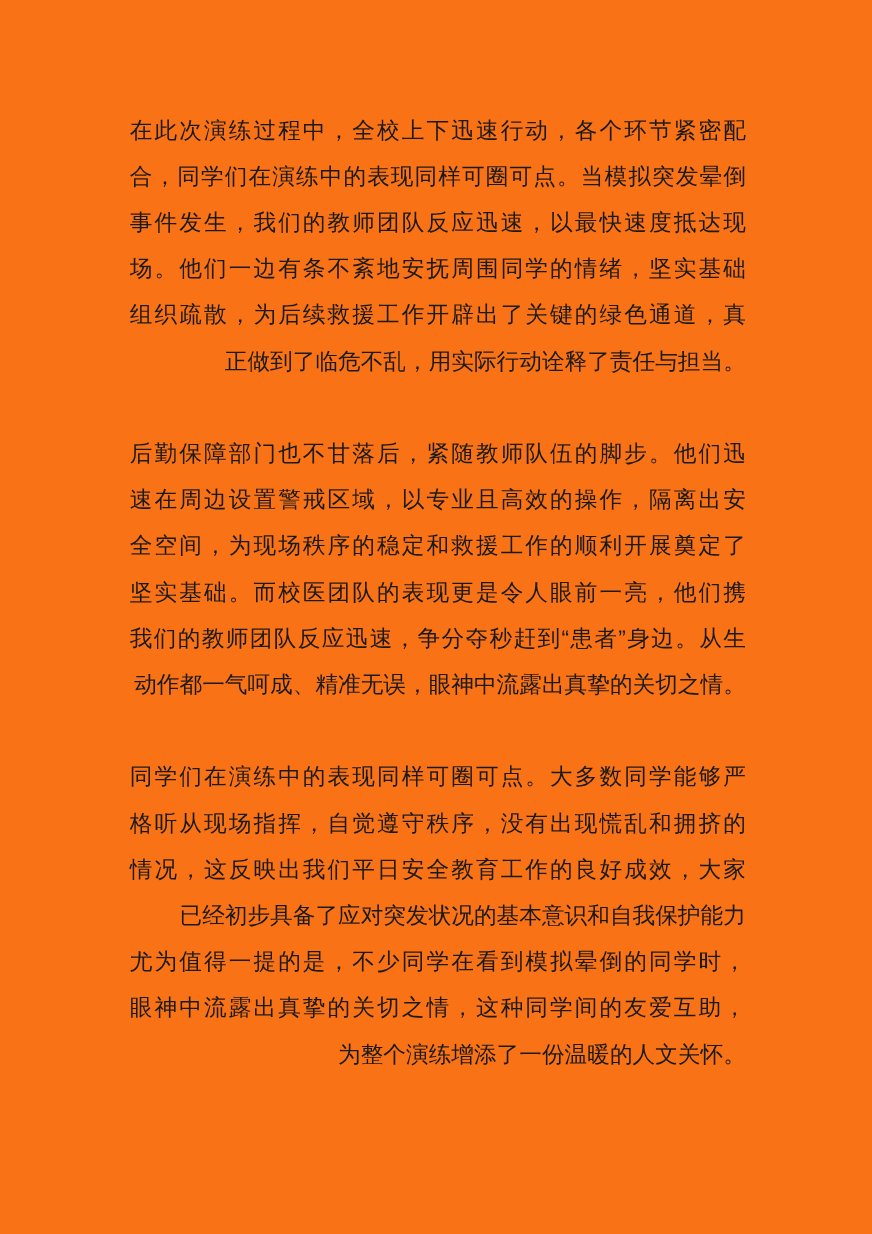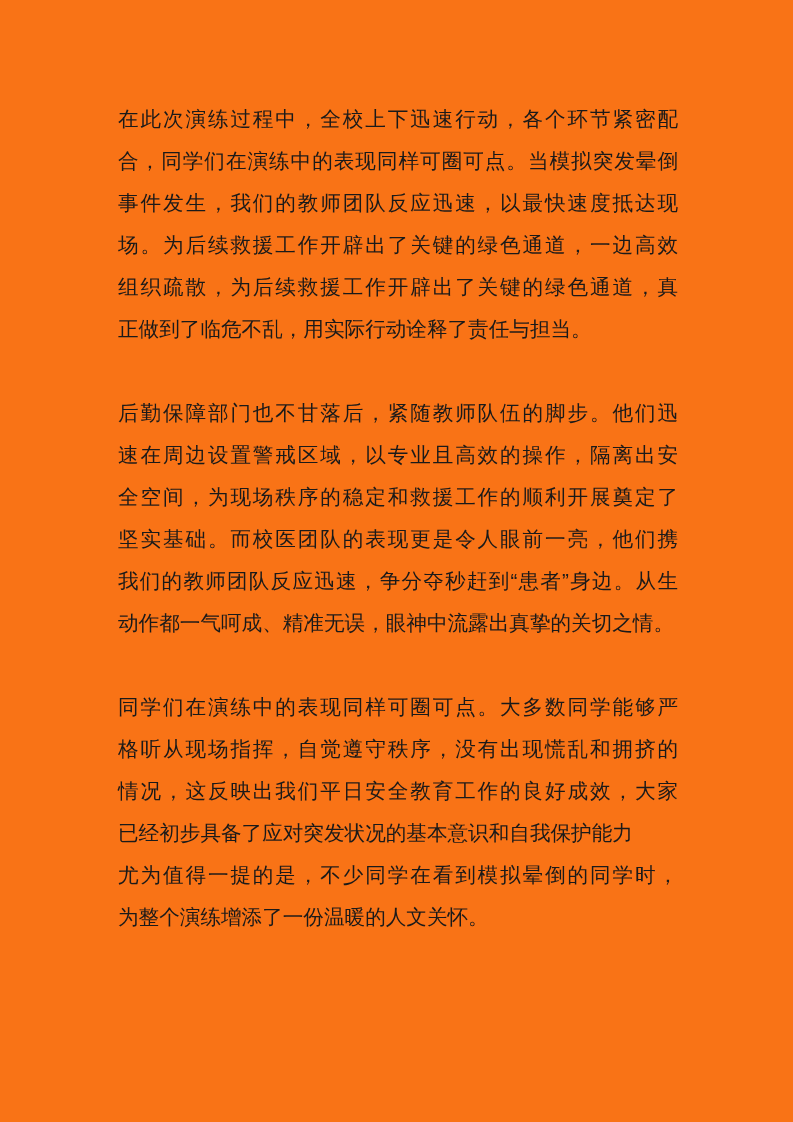--- a/index.html
+++ b/index.html
@@ -26,56 +26,57 @@
     width: 793px;
   }
   .paragraph {
     margin: 0 0 42px 0;
   }
   .line {
     font-size: 20.6px;
     line-height: 42px;
     height: 42px;
     letter-spacing: 0;
-    text-align: left;
+    text-align: right;
     font-weight: 400;
     -webkit-font-smoothing: antialiased;
   }
   .line.fill {
     text-align: justify;
     text-align-last: justify;
   }
 </style>
 </head>
 <body>
 
 <div class="page">
   <div class="content">
 
     <section class="paragraph">
       <div class="line fill">在此次演练过程中，全校上下迅速行动，各个环节紧密配</div>
       <div class="line fill">合，同学们在演练中的表现同样可圈可点。当模拟突发晕倒</div>
       <div class="line fill">事件发生，我们的教师团队反应迅速，以最快速度抵达现</div>
-      <div class="line fill">场。为后续救援工作开辟出了关键的绿色通道，一边高效</div>
+      <div class="line fill">场。他们一边有条不紊地安抚周围同学的情绪，坚实基础</div>
       <div class="line fill">组织疏散，为后续救援工作开辟出了关键的绿色通道，真</div>
       <div class="line">正做到了临危不乱，用实际行动诠释了责任与担当。</div>
     </section>
 
     <section class="paragraph">
       <div class="line fill">后勤保障部门也不甘落后，紧随教师队伍的脚步。他们迅</div>
       <div class="line fill">速在周边设置警戒区域，以专业且高效的操作，隔离出安</div>
       <div class="line fill">全空间，为现场秩序的稳定和救援工作的顺利开展奠定了</div>
       <div class="line fill">坚实基础。而校医团队的表现更是令人眼前一亮，他们携</div>
       <div class="line fill">我们的教师团队反应迅速，争分夺秒赶到“患者”身边。从生</div>
       <div class="line">动作都一气呵成、精准无误，眼神中流露出真挚的关切之情。</div>
     </section>
 
     <section class="paragraph">
       <div class="line fill">同学们在演练中的表现同样可圈可点。大多数同学能够严</div>
       <div class="line fill">格听从现场指挥，自觉遵守秩序，没有出现慌乱和拥挤的</div>
       <div class="line fill">情况，这反映出我们平日安全教育工作的良好成效，大家</div>
       <div class="line">已经初步具备了应对突发状况的基本意识和自我保护能力</div>
       <div class="line fill">尤为值得一提的是，不少同学在看到模拟晕倒的同学时，</div>
+      <div class="line fill">眼神中流露出真挚的关切之情，这种同学间的友爱互助，</div>
       <div class="line">为整个演练增添了一份温暖的人文关怀。</div>
     </section>
 
   </div>
 </div>
 
 </body></html>

